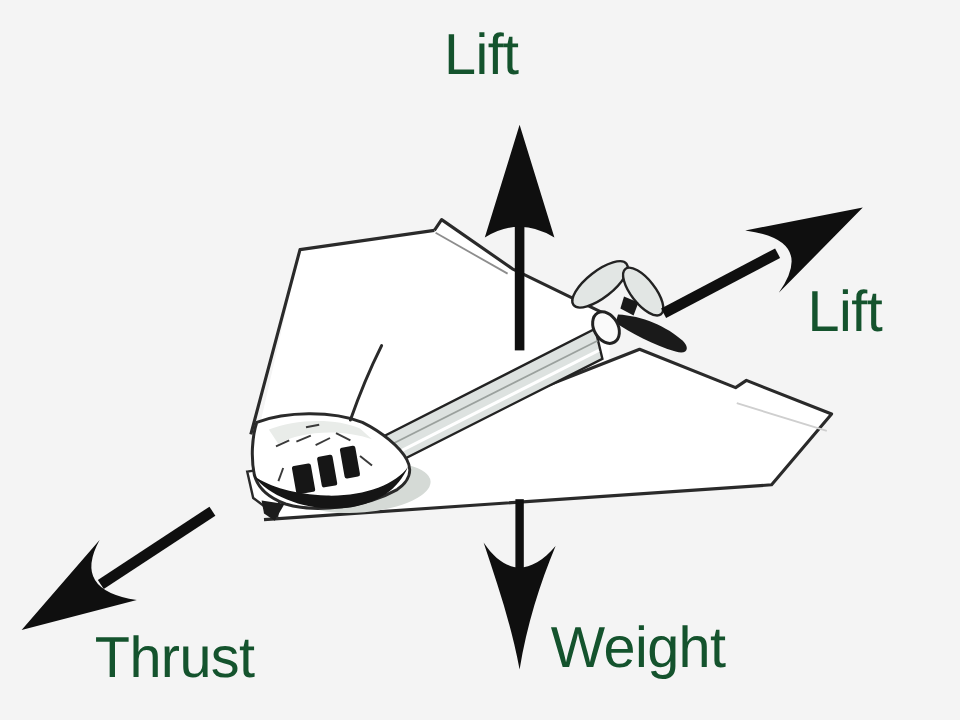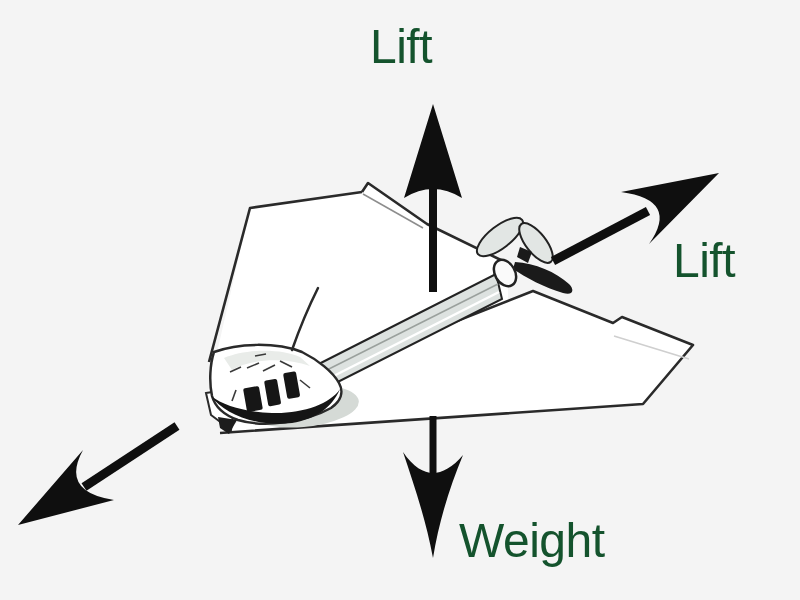--- a/index.html
+++ b/index.html
@@ -117,15 +117,16 @@
     </g>
 
     <g>
       <line x1="177" y1="426" x2="84" y2="487" stroke="#0f0f0f" stroke-width="9"></line>
       <path d="M18,525 L83,450 Q60,492 114,500 Z" fill="#0f0f0f"></path>
     </g>
   </svg>
 
   <div class="force-label label-lift">Lift</div>
   <div class="force-label label-drag">Lift</div>
+  <div class="force-label label-thrust">Thrust</div>
   <div class="force-label label-weight">Weight</div>
 
 </div>
 
 </body></html>

